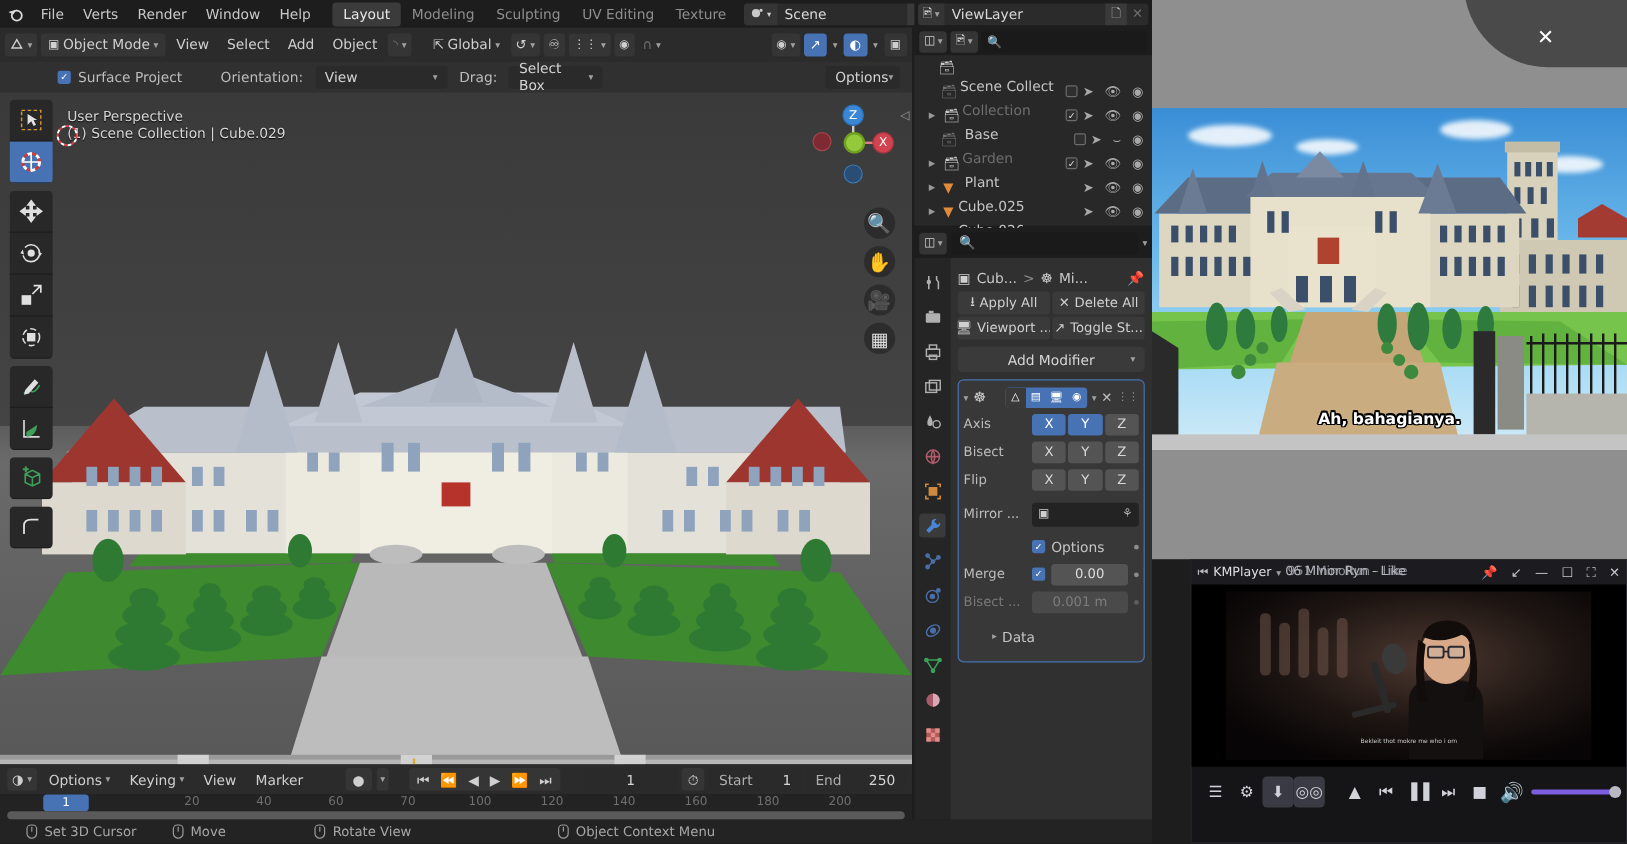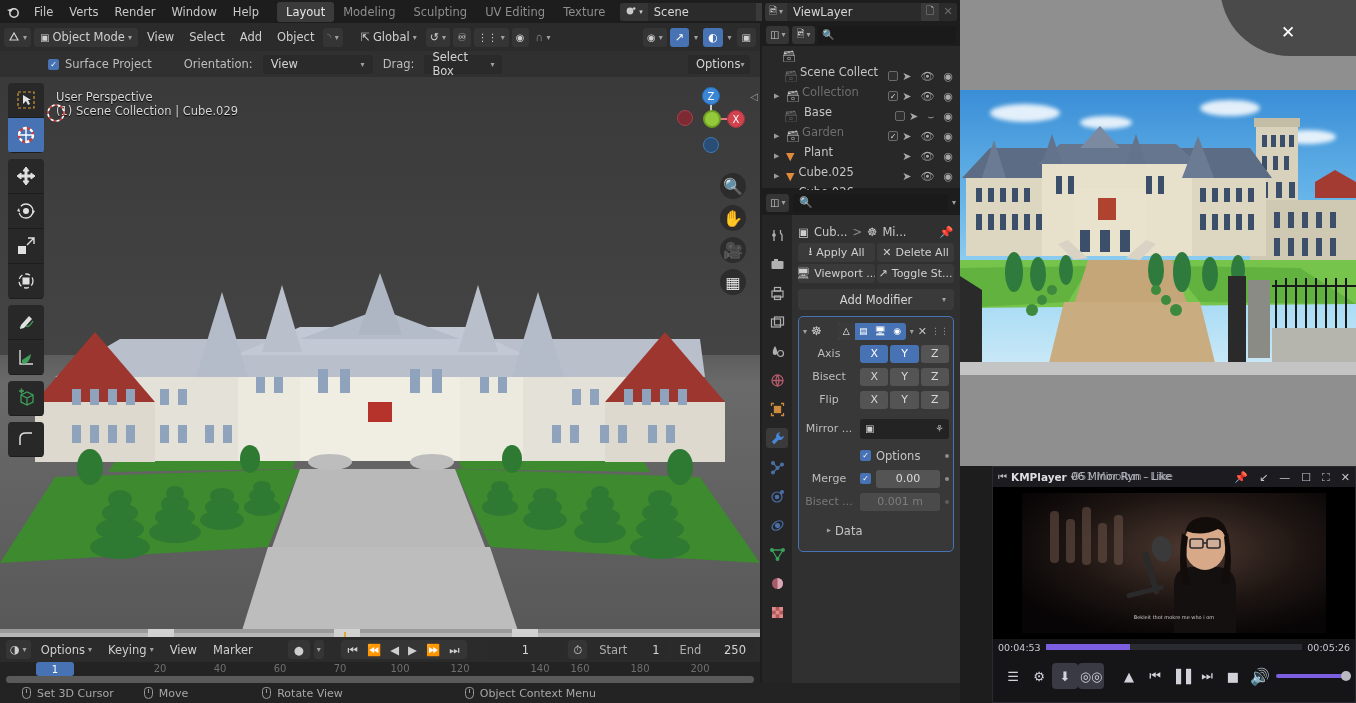--- a/index.html
+++ b/index.html
@@ -107,21 +107,21 @@
   .prow{ display:flex; gap:2px; margin-bottom:2px; }
   .pbtn{ flex:1; height:19px; background:#3a3a3a; border-radius:3px; display:flex;
      align-items:center; justify-content:center; gap:4px; color:#d0d0d0; font-size:11px; overflow:hidden; white-space:nowrap;}
   .addmod{ height:21px; background:#3a3a3a; border-radius:4px; display:flex; align-items:center;
      justify-content:center; position:relative; margin:6px 0; color:#d6d6d6;}
   .modpanel{ border:1px solid #4772b3; border-radius:5px; background:#383838; padding:4px; }
   .modhdr{ display:flex; align-items:center; gap:4px; height:20px; }
   .tg{ display:flex; background:#4772b3; border-radius:3px; overflow:hidden; }
   .tg span{ width:17px; height:17px; display:flex; align-items:center; justify-content:center; color:#fff; font-size:9px;}
   .fieldrow{ display:flex; align-items:center; gap:5px; height:21px; margin-top:2px; }
-  .flabel{ width:52px; text-align:center; color:#bdbdbd; font-size:11px; }
+  .flabel{ width:52px; text-align:left; color:#bdbdbd; font-size:11px; }
   .xyz{ display:flex; gap:2px; flex:1; }
   .xyz span{ flex:1; height:18px; background:#545454; border-radius:3px; display:flex;
      align-items:center; justify-content:center; font-size:11px; color:#d8d8d8;}
   .xyz span.on{ background:#4772b3; color:#fff;}
   .numf{ flex:1; height:18px; background:#545454; border-radius:3px; display:flex;
      align-items:center; justify-content:center; font-size:11px; color:#ddd;}
   .numf.dim{ color:#7d7d7d; background:#4a4a4a;}
   .dot{ width:4px; height:4px; border-radius:50%; background:#8c8c8c; }
 
   
@@ -551,21 +551,21 @@
   </div>
 
   <div class="tlbody">
     <div class="playhead">1</div>
     <div class="tlnum" style="left:160px">20</div>
     <div class="tlnum" style="left:220px">40</div>
     <div class="tlnum" style="left:280px">60</div>
     <div class="tlnum" style="left:340px">70</div>
     <div class="tlnum" style="left:400px">100</div>
     <div class="tlnum" style="left:460px">120</div>
-    <div class="tlnum" style="left:540px">140</div>
+    <div class="tlnum" style="left:520px">140</div>
     <div class="tlnum" style="left:580px">160</div>
     <div class="tlnum" style="left:640px">180</div>
     <div class="tlnum" style="left:700px">200</div>
     <div class="scrollbar"></div>
   </div>
 
   <div class="statusbar">
     <span style="width:8px"></span>
     <span class="mouse">
         <i></i>
@@ -1037,26 +1037,27 @@
         <line x1="366" y1="188" x2="366" y2="240"></line>
       <line x1="376" y1="188" x2="376" y2="240"></line>
         <line x1="386" y1="188" x2="386" y2="240"></line>
       <line x1="312" y1="196" x2="396" y2="196"></line>
     </g>
     <rect x="312" y="238" width="84" height="36" fill="#b5b5ad"></rect>
     <polygon points="0,186 22,200 22,285 0,285" fill="#2a2a2a"></polygon>
 
     <rect x="0" y="272" width="396" height="13" fill="#c4c4c4"></rect>
   </svg>
+  <div class="subtitle">Ah, bahagianya.</div>
 </div>
 
 <div id="kmp">
   <div class="kmphdr">
     <span style="font-size:10px">⏮</span>
-    <span style="font-weight:bold;color:#dedee4">KMPlayer</span>
+    <span style="font-weight:normal;color:#dedee4">KMPlayer</span>
     <span class="chev">▾</span>
     <span class="kmptitle2">951 MinoRun - Like</span>
     <span class="kmptitle">06 Minor Ryn - Like</span>
     <span class="kwin">
       <span>📌</span>
       <span>↙</span>
       <span>—</span>
       <span>☐</span>
       <span>⛶</span>
       <span>✕</span>
@@ -1092,27 +1093,20 @@
           <line x1="181" y1="50" x2="185" y2="50"></line>
         </g>
 
         <rect x="126" y="58" width="6" height="44" rx="3" fill="#2a2a2a" transform="rotate(-16 129 80)"></rect>
         <ellipse cx="140" cy="56" rx="10" ry="13" fill="#3a3a3a" transform="rotate(-16 140 56)"></ellipse>
         <rect x="104" y="96" width="38" height="5" rx="2" fill="#2a2a2a" transform="rotate(-14 123 98)"></rect>
         <text x="152" y="126" font-size="5" fill="#c9c9c9" text-anchor="middle" font-family="DejaVu Sans, sans-serif">Bekleit thot mokre me who i om</text>
       </svg>
     </div>
   </div>
-  <div class="kmptime">
-    <span>00:04:53</span>
-    <span class="prog">
-        <i></i>
-      </span>
-    <span>00:05:26</span>
-  </div>
   <div class="kmpctrl">
     <span class="kbtn">☰</span>
     <span class="kbtn">⚙</span>
     <span class="kbtn box">⬇</span>
     <span class="kbtn box">◎◎</span>
     <span style="width:12px"></span>
     <span class="kbtn">▲</span>
     <span class="kbtn">⏮</span>
     <span class="kbtn">▐▐</span>
     <span class="kbtn">⏭</span>

